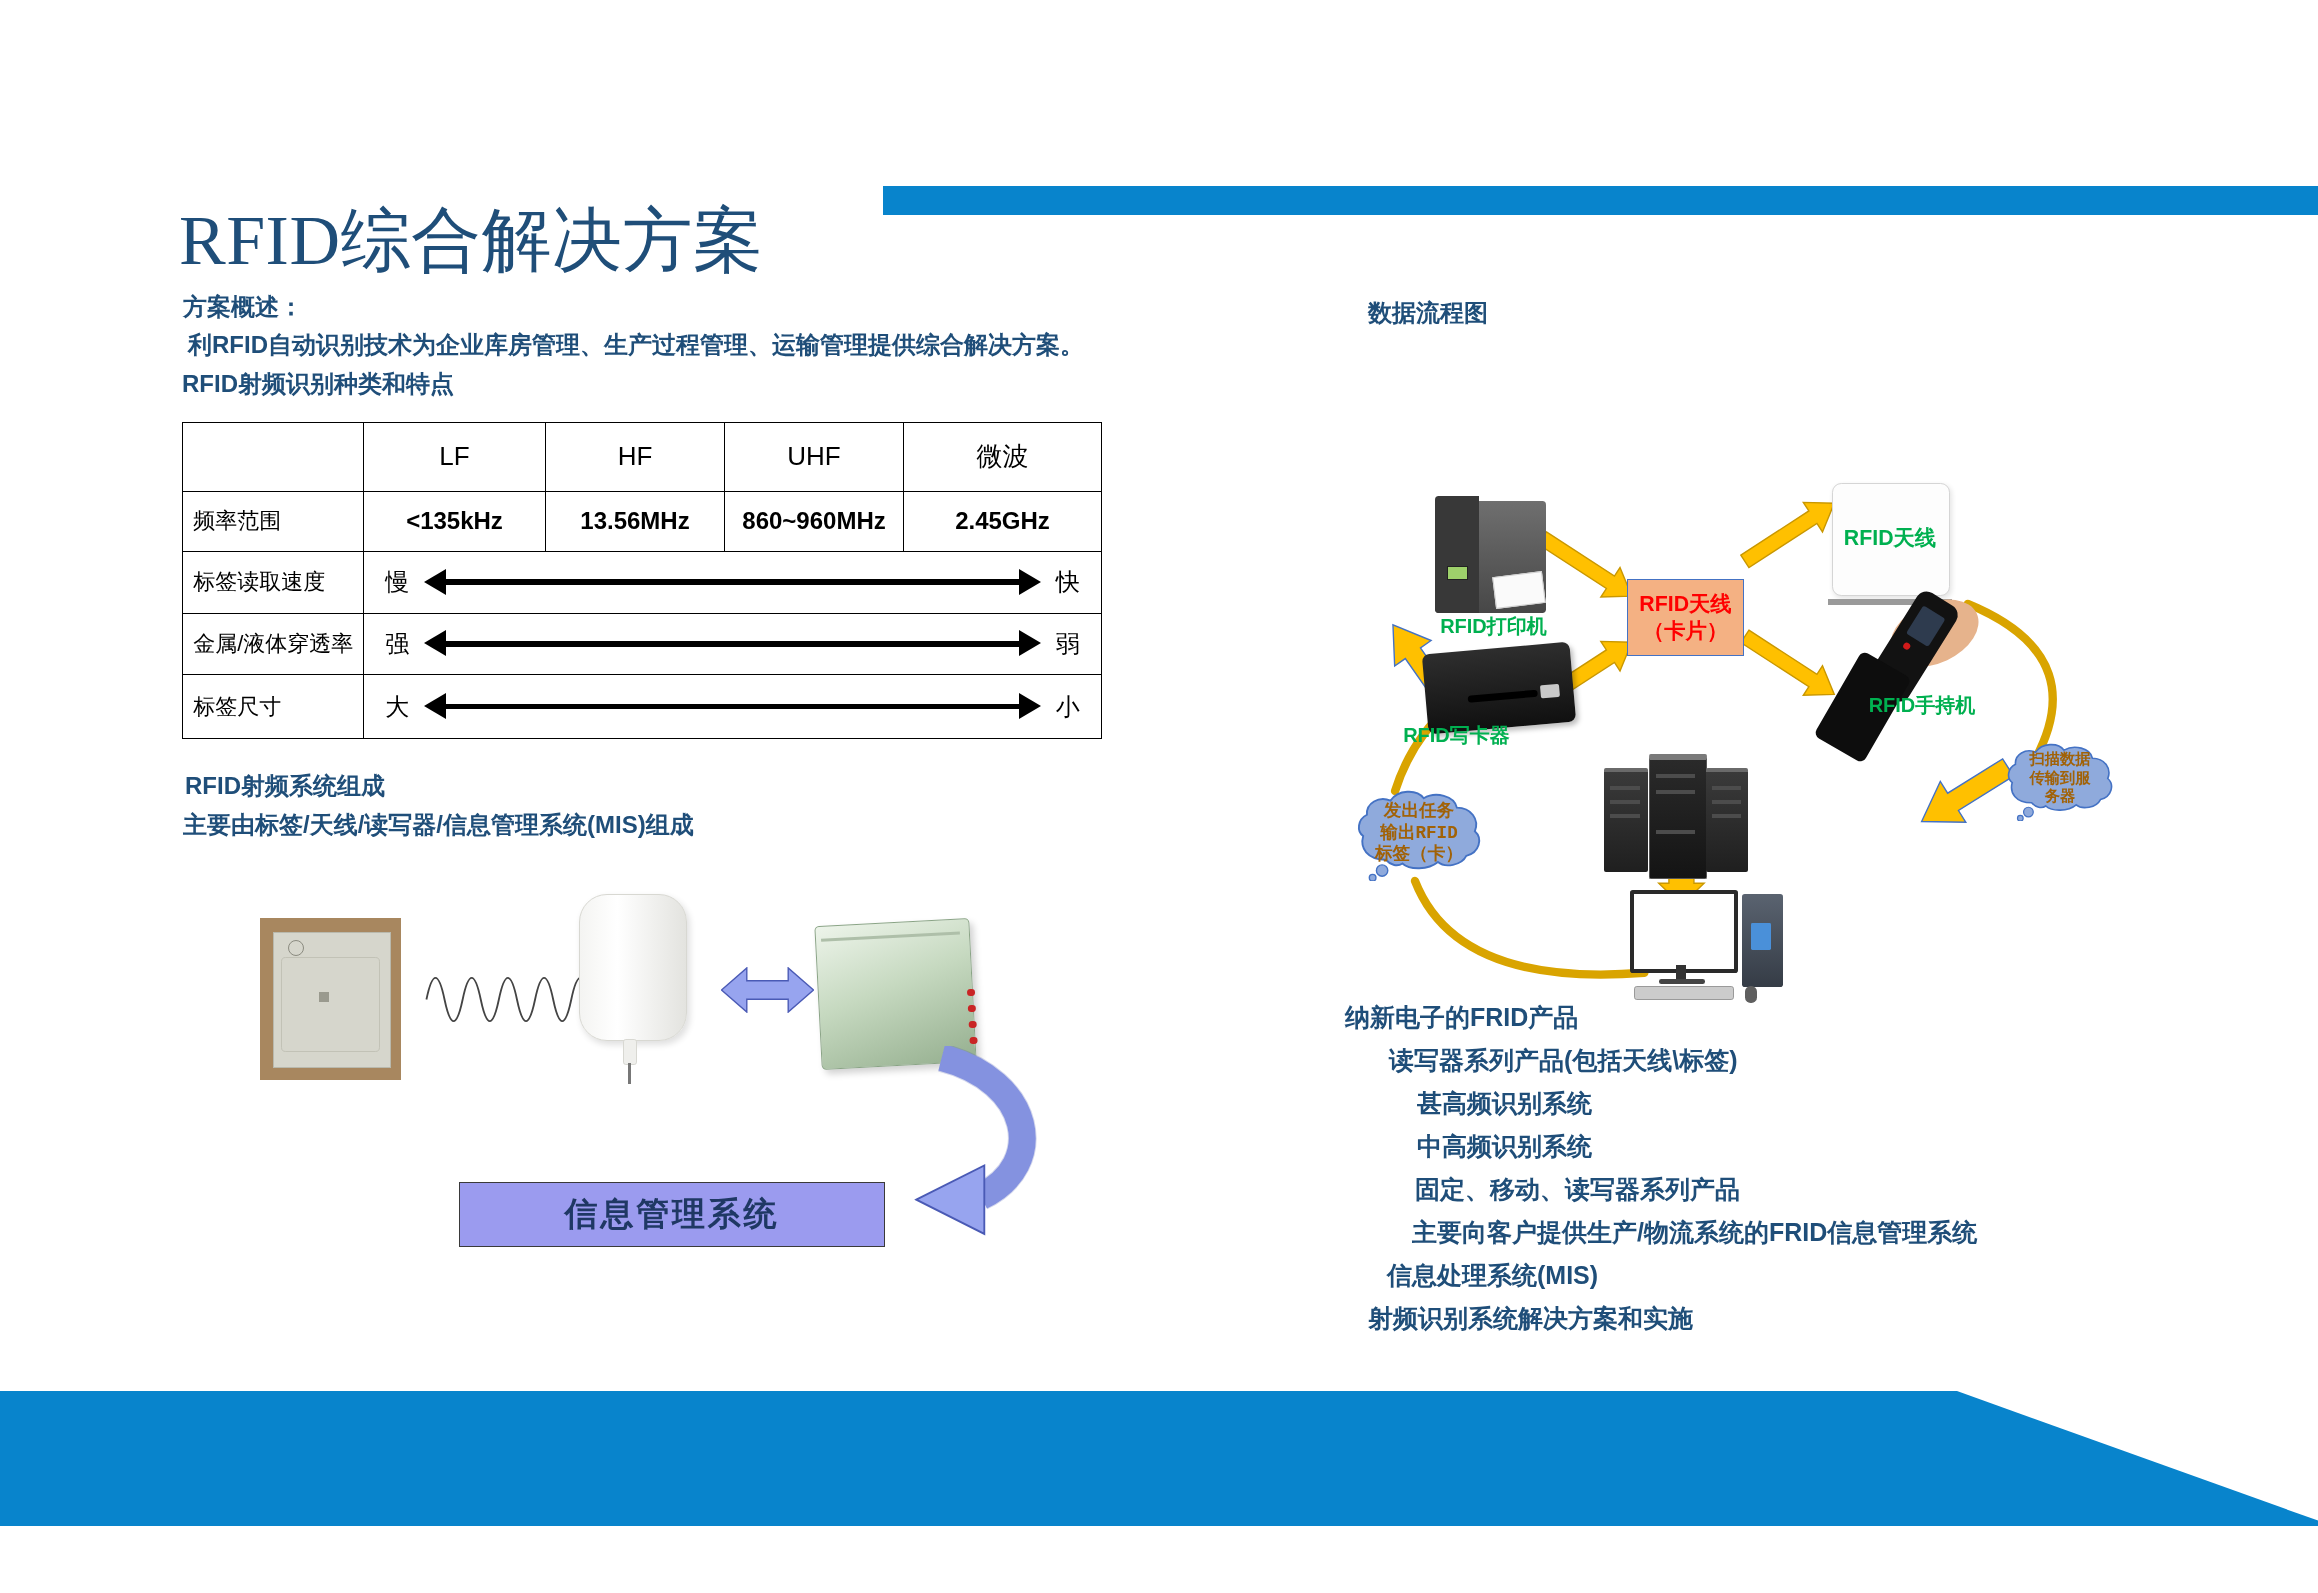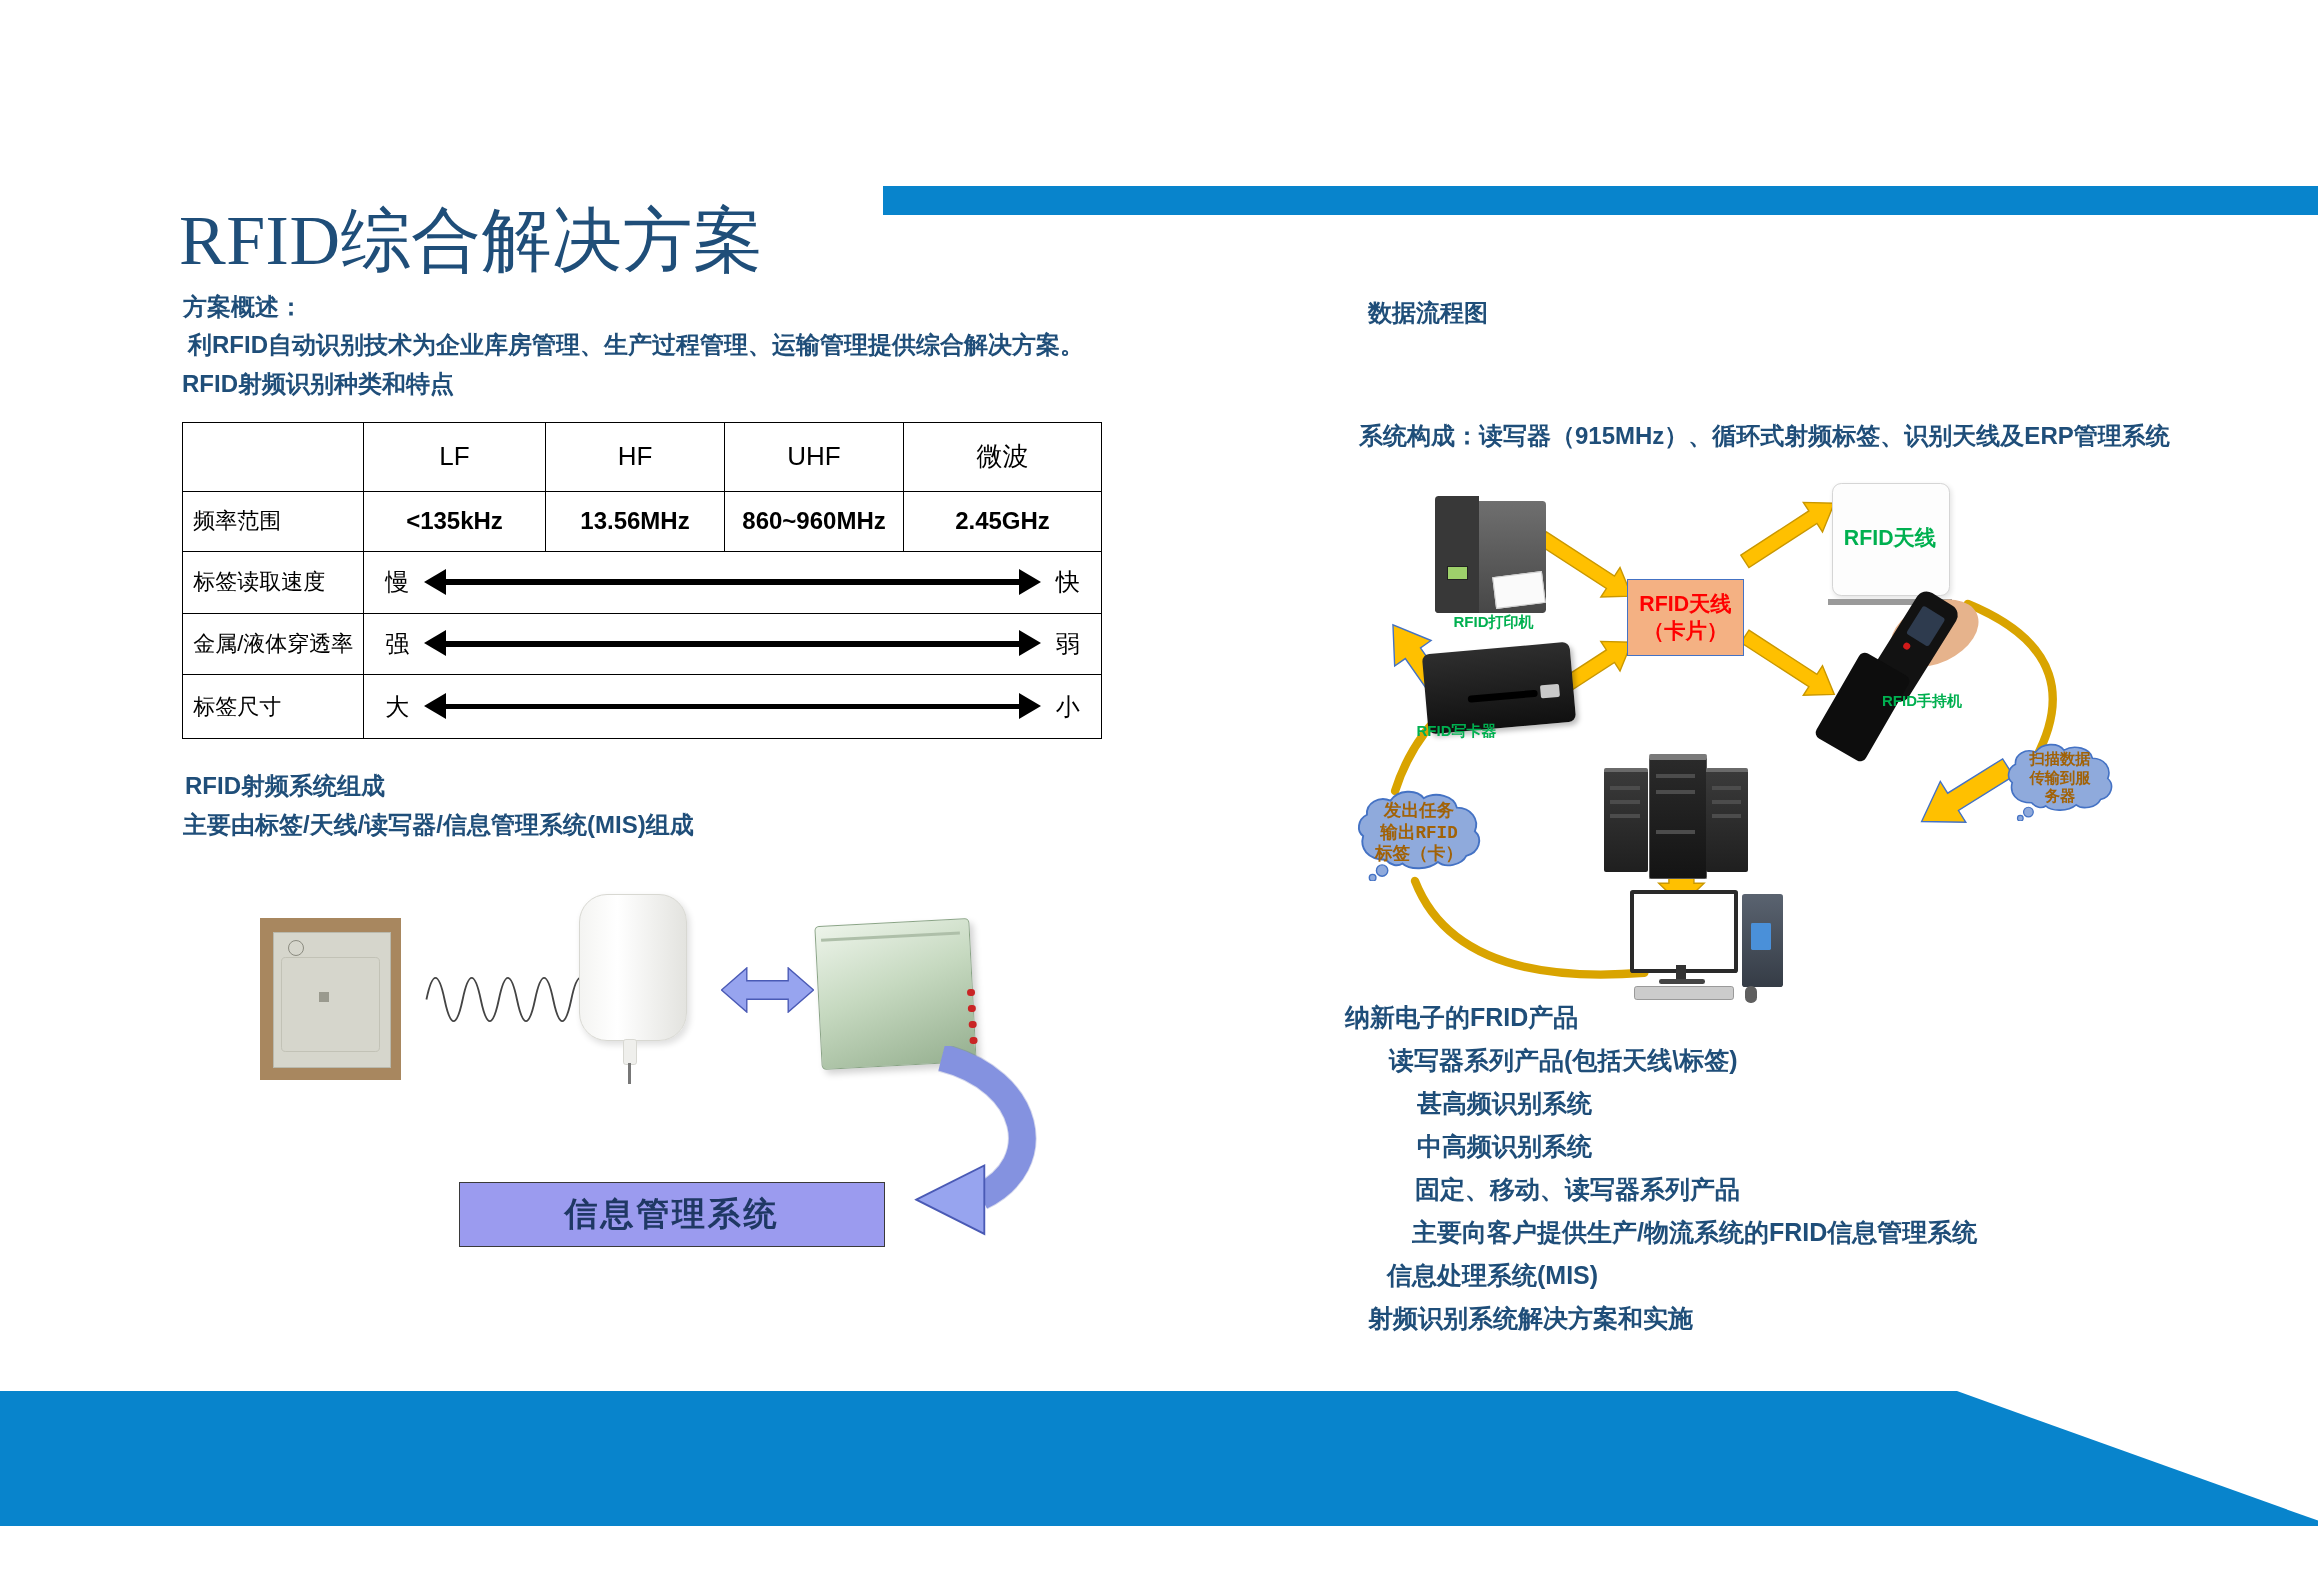--- a/index.html
+++ b/index.html
@@ -6,21 +6,21 @@
   .slide{position:relative;width:2333px;height:1594px;background:#ffffff;overflow:hidden;
          font-family:"Liberation Sans",sans-serif;}
   
   .topbar{position:absolute;left:883px;top:186px;width:1450px;height:29px;background:#0884CC;}
   .bottomband{position:absolute;left:0;top:1391px;width:2333px;height:135px;background:#0884CC;
               clip-path:polygon(0 0,1957px 0,100% 100%,0 100%);}
   
   .title{position:absolute;left:179px;top:194px;margin:0;font-family:"Liberation Serif",serif;
          font-weight:400;font-size:70px;color:#1F4E79;white-space:nowrap;letter-spacing:0.5px;}
   .txt{position:absolute;color:#1F4E79;font-weight:bold;font-size:24px;white-space:nowrap;}
-  .green-label{position:absolute;color:#00B050;font-weight:bold;font-size:15px;text-align:center;white-space:nowrap;}
+  .green-label{position:absolute;color:#00B050;font-weight:bold;font-size:20px;text-align:center;white-space:nowrap;}
   
   .spec-table{position:absolute;left:182px;top:422px;width:918px;height:317px;border-collapse:collapse;
               table-layout:fixed;background:#fff;}
   .spec-table td{border:1.9px solid #000;text-align:center;vertical-align:middle;color:#000;overflow:hidden;}
   .spec-table td.lab{text-align:left;padding-left:10.2px;font-size:22px;font-weight:400;}
   .spec-table td.hdr{font-size:26px;font-weight:400;}
   .spec-table td.val{font-size:24px;font-weight:bold;}
   .spec-table tr.rh{height:58px;}
   .spec-table tr.r1{height:51px;}
   .spec-table tr.r2{height:49px;}
@@ -202,21 +202,20 @@
 
   <svg class="abs" style="left:872px;top:1046px;" width="195" height="199" viewBox="0 0 420 430">
     <path d="M150,25 C345,75 380,255 235,325" fill="none" stroke="#97A4EF" stroke-width="58"></path>
     <path d="M150,25 C345,75 380,255 235,325" fill="none" stroke="#4A5AB5" stroke-width="62" stroke-opacity="0.25"></path>
     <polygon points="95,332 242,258 242,406" fill="#97A4EF" stroke="#4A5AB5" stroke-width="4"></polygon>
   </svg>
 
   <div class="abs misbox">信息管理系统</div>
 
   <div class="txt" style="left:1368px;top:297px;">数据流程图</div>
-  <div class="txt" style="left:1359px;top:420px;">系统构成：读写器（915MHz）、循环式射频标签、识别天线及ERP管理系统</div>
 
   <svg class="flow-svg" viewBox="2850 1000 1900 1200">
 
     <path d="M3122,1524 Q3040,1600 3007,1706" fill="none" stroke="#D9A400" stroke-width="18" stroke-linecap="round"></path>
     <path d="M3050,1900 Q3140,2130 3545,2098" fill="none" stroke="#D9A400" stroke-width="18" stroke-linecap="round"></path>
     <path d="M4243,1302 Q4530,1420 4368,1672" fill="none" stroke="#D9A400" stroke-width="18" stroke-linecap="round"></path>
 
     <path d="M0,-16 L175,-16 L175,-38 L230,0 L175,38 L175,16 L0,16 Z" transform="translate(3325,1160) rotate(33)" fill="#FFC000" stroke="#C99700" stroke-width="3"></path>
     <path d="M0,-16 L175,-16 L175,-38 L230,0 L175,38 L175,16 L0,16 Z" transform="translate(3325,1510) rotate(-33)" fill="#FFC000" stroke="#C99700" stroke-width="3"></path>
     <path d="M0,-16 L175,-16 L175,-38 L230,0 L175,38 L175,16 L0,16 Z" transform="translate(3762,1210) rotate(-33)" fill="#FFC000" stroke="#C99700" stroke-width="3"></path>

